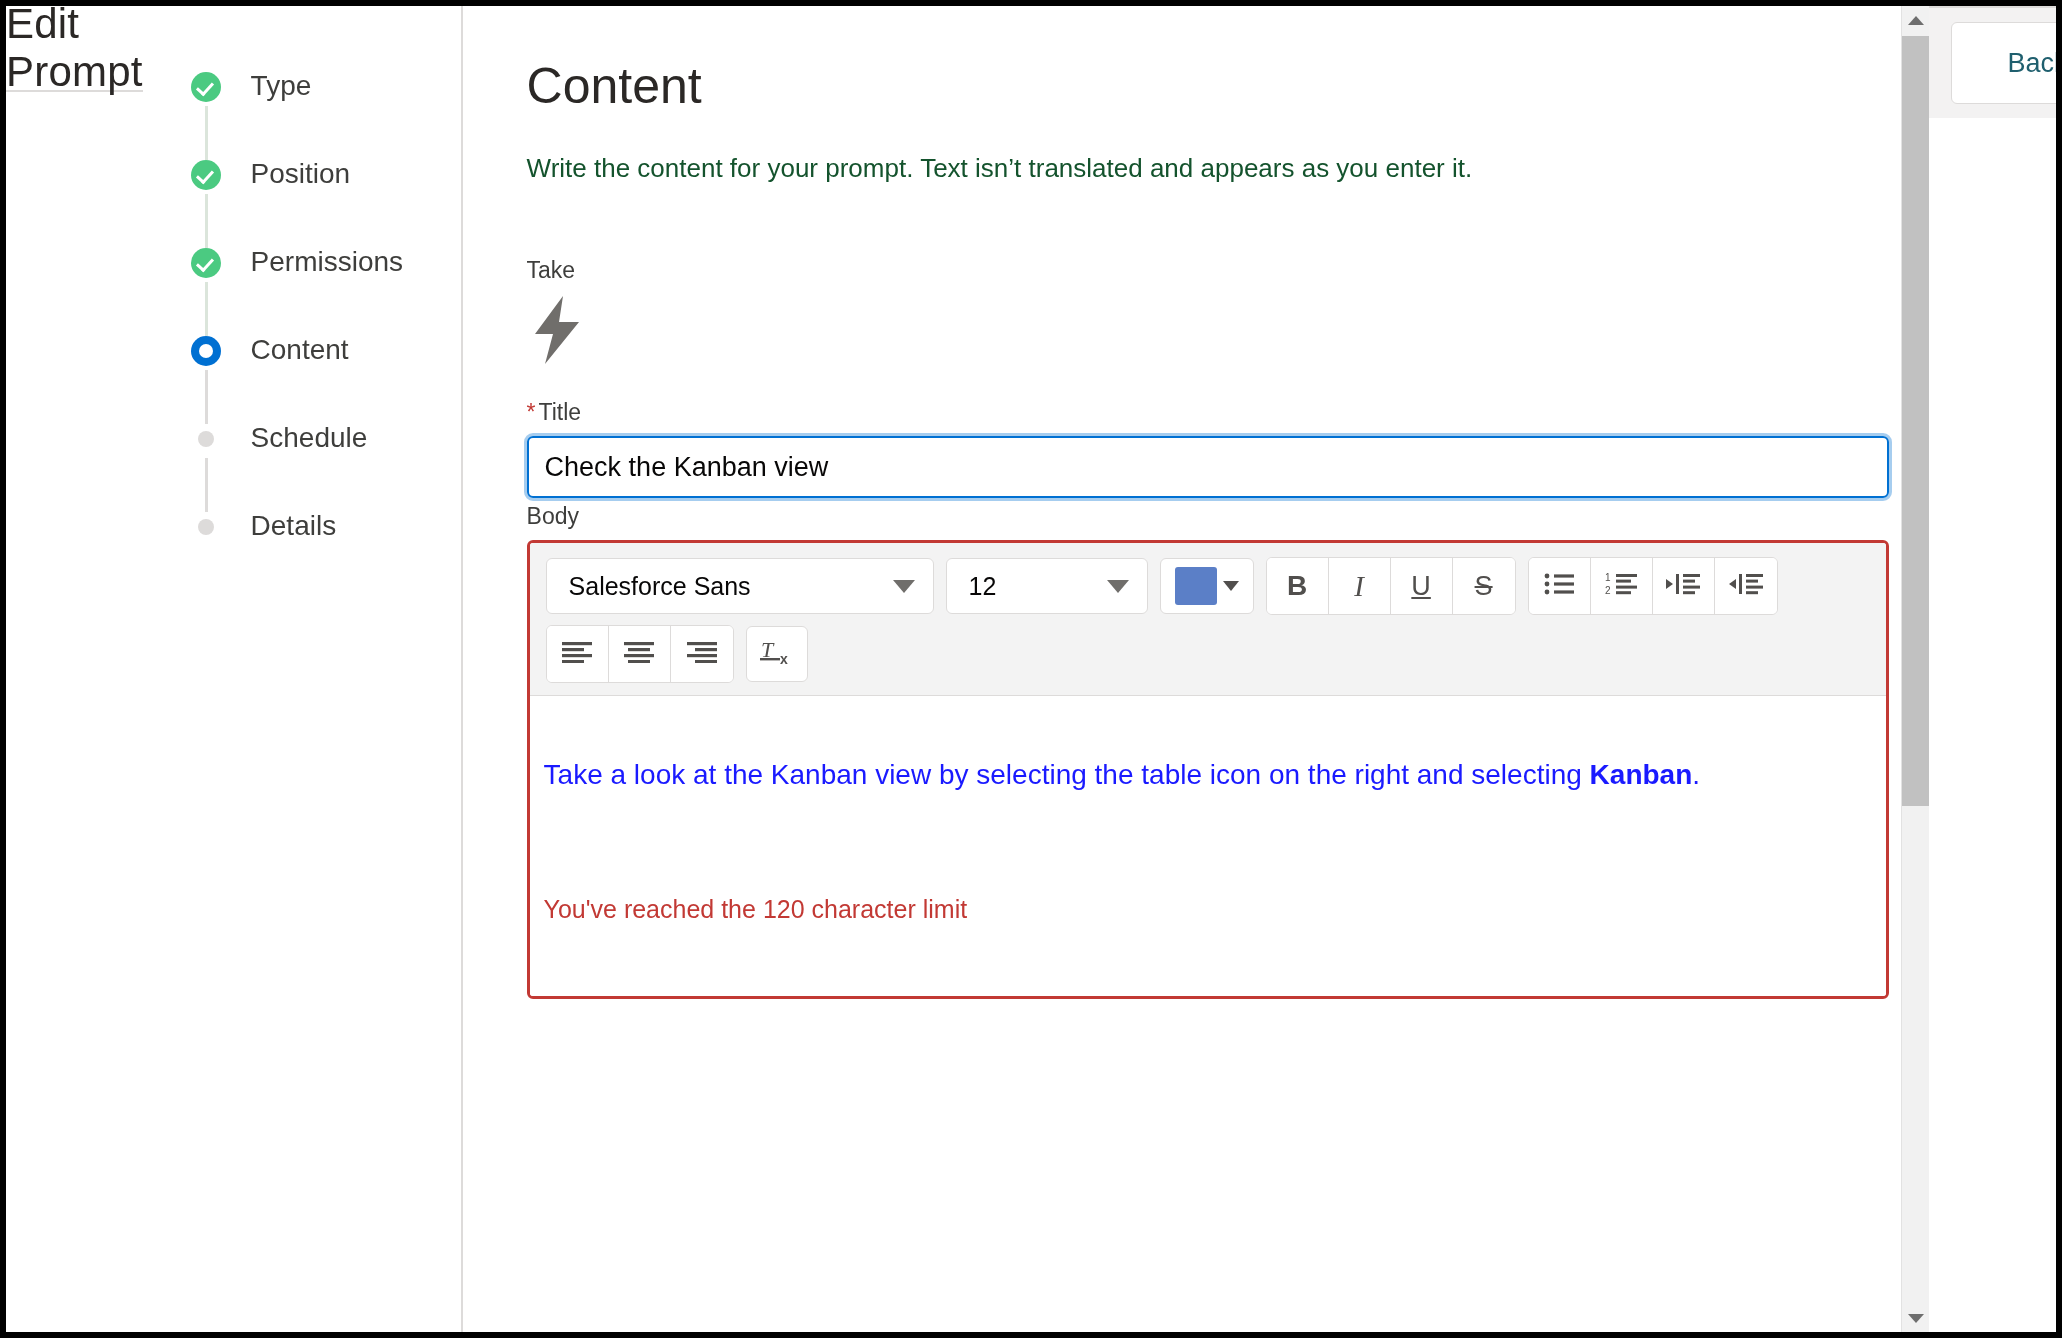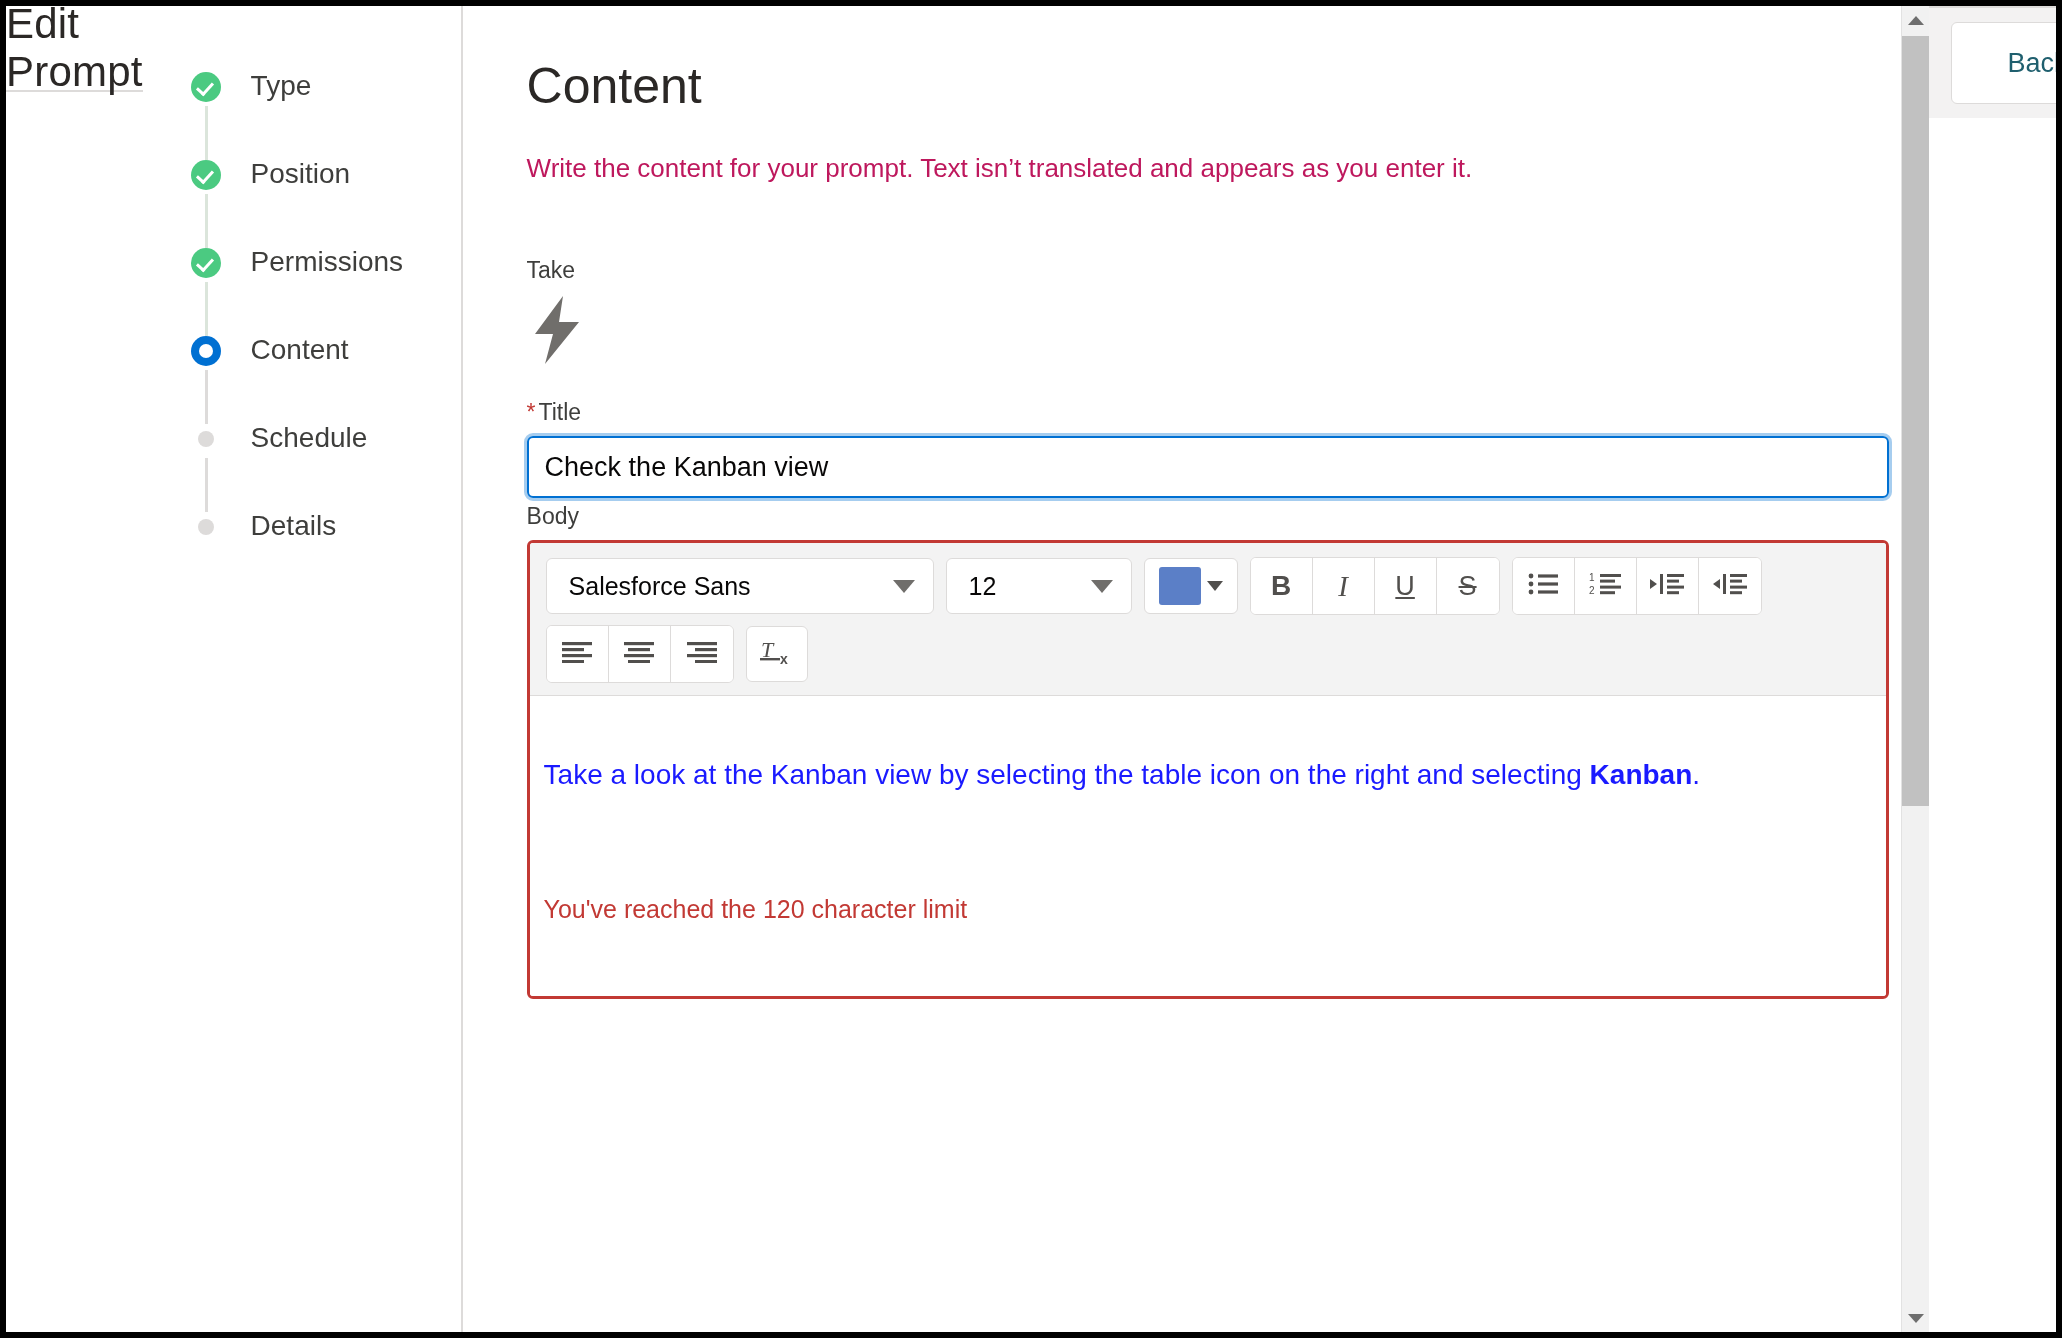--- a/index.html
+++ b/index.html
@@ -161,21 +161,21 @@
   }
   .section-title {
     font-size: 50px;
     font-weight: 300;
     color: #2b2826;
     margin: 0 0 38px 0;
     line-height: 56px;
   }
   .section-desc {
     font-size: 26px;
-    color: #be185d;
+    color: #14532d;
     margin: 0 0 72px 0;
     line-height: 32px;
   }
   .field-label {
     font-size: 23px;
     color: #3e3e3c;
     margin-bottom: 10px;
     display: block;
     line-height: 28px;
   }
@@ -271,21 +271,21 @@
     display: flex;
     align-items: center;
     justify-content: space-between;
     padding: 0 18px 0 22px;
     box-sizing: border-box;
     font-size: 25px;
     color: #080707;
     cursor: pointer;
   }
   .select-font { width: 388px; }
-  .select-size { width: 186px; }
+  .select-size { width: 202px; }
   .caret {
     width: 0; height: 0;
     border-left: 11px solid transparent;
     border-right: 11px solid transparent;
     border-top: 13px solid #706e6b;
     margin-left: 12px;
   }
   .color-btn {
     height: 56px;
     width: 94px;

